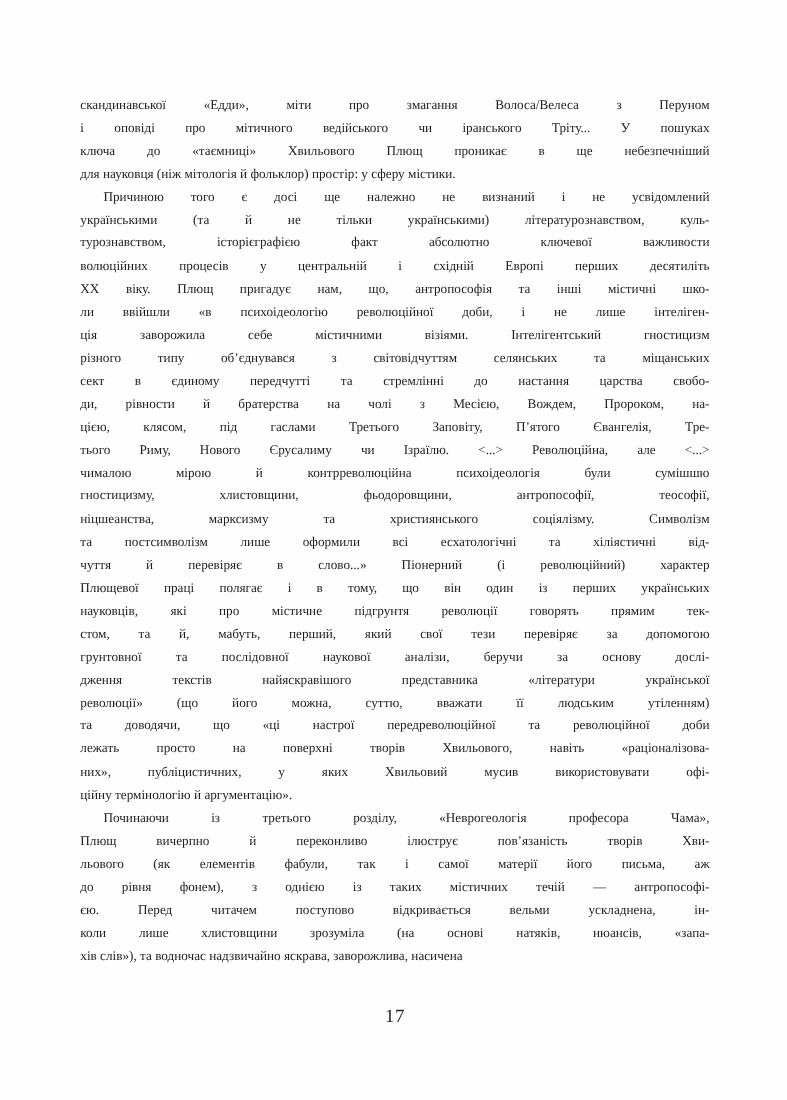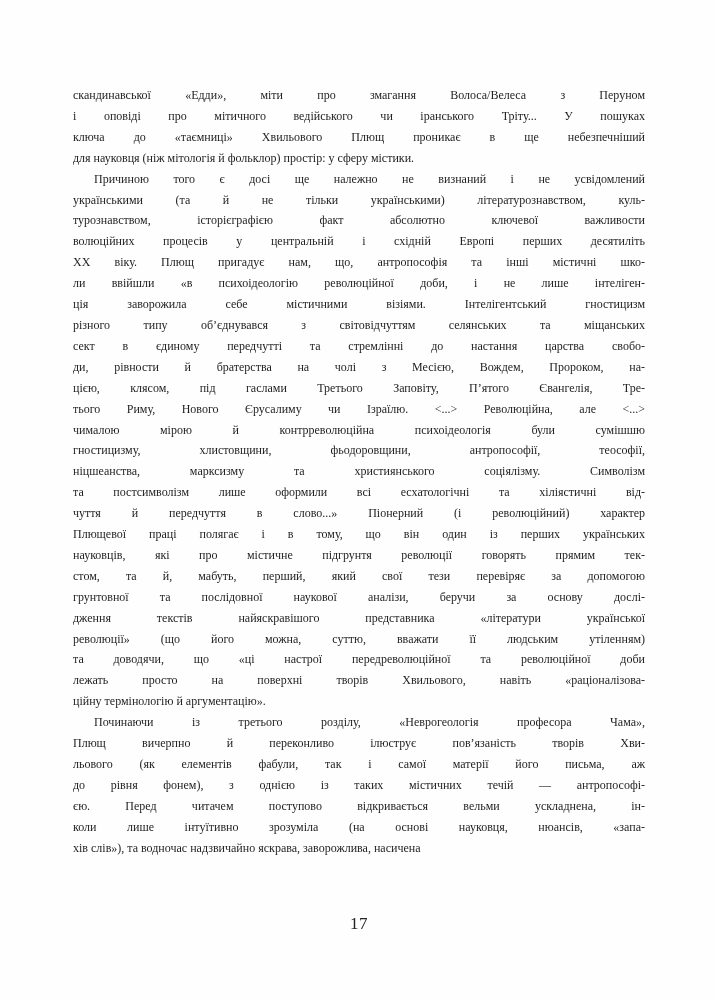--- a/index.html
+++ b/index.html
@@ -72,35 +72,36 @@
         <div class="line">ція заворожила себе містичними візіями. Інтелігентський гностицизм</div>
         <div class="line">різного типу об’єднувався з світовідчуттям селянських та міщанських</div>
         <div class="line">сект в єдиному передчутті та стремлінні до настання царства свобо-</div>
         <div class="line">ди, рівности й братерства на чолі з Месією, Вождем, Пророком, на-</div>
         <div class="line">цією, клясом, під гаслами Третього Заповіту, П’ятого Євангелія, Тре-</div>
         <div class="line">тього Риму, Нового Єрусалиму чи Ізраїлю. &lt;...&gt; Революційна, але &lt;...&gt;</div>
         <div class="line">чималою мірою й контрреволюційна психоідеологія були сумішшю</div>
         <div class="line">гностицизму, хлистовщини, фьодоровщини, антропософії, теософії,</div>
         <div class="line">ніцшеанства, марксизму та християнського соціялізму. Символізм</div>
         <div class="line">та постсимволізм лише оформили всі есхатологічні та хіліястичні від-</div>
-        <div class="line">чуття й передчуття в слово...» Піонерний (і революційний) характер</div>
+        <div class="line">чуття й перевіряє в слово...» Піонерний (і революційний) характер</div>
         <div class="line">Плющевої праці полягає і в тому, що він один із перших українських</div>
         <div class="line">науковців, які про містичне підгрунтя революції говорять прямим тек-</div>
         <div class="line">стом, та й, мабуть, перший, який свої тези перевіряє за допомогою</div>
         <div class="line">грунтовної та послідовної наукової аналізи, беручи за основу дослі-</div>
         <div class="line">дження текстів найяскравішого представника «літератури української</div>
         <div class="line">революції» (що його можна, суттю, вважати її людським утіленням)</div>
         <div class="line">та доводячи, що «ці настрої передреволюційної та революційної доби</div>
         <div class="line">лежать просто на поверхні творів Хвильового, навіть «раціоналізова-</div>
+        <div class="line">них», публіцистичних, у яких Хвильовий мусив використовувати офі-</div>
         <div class="line para-end">ційну термінологію й аргументацію».</div>
       </div>
       <div class="paragraph indented">
         <div class="line">Починаючи із третього розділу, «Неврогеологія професора Чама»,</div>
         <div class="line">Плющ вичерпно й переконливо ілюструє пов’язаність творів Хви-</div>
         <div class="line">льового (як елементів фабули, так і самої матерії його письма, аж</div>
         <div class="line">до рівня фонем), з однією із таких містичних течій — антропософі-</div>
         <div class="line">єю. Перед читачем поступово відкривається вельми ускладнена, ін-</div>
-        <div class="line">коли лише інтуїтивно зрозуміла (на основі науковця, нюансів, «запа-</div>
+        <div class="line">коли лише хлистовщини зрозуміла (на основі натяків, нюансів, «запа-</div>
         <div class="line para-end">хів слів»), та водночас надзвичайно яскрава, заворожлива, насичена</div>
       </div>
     </div>
   <div class="page-number">17</div>
 </div>
 
 </body></html>

